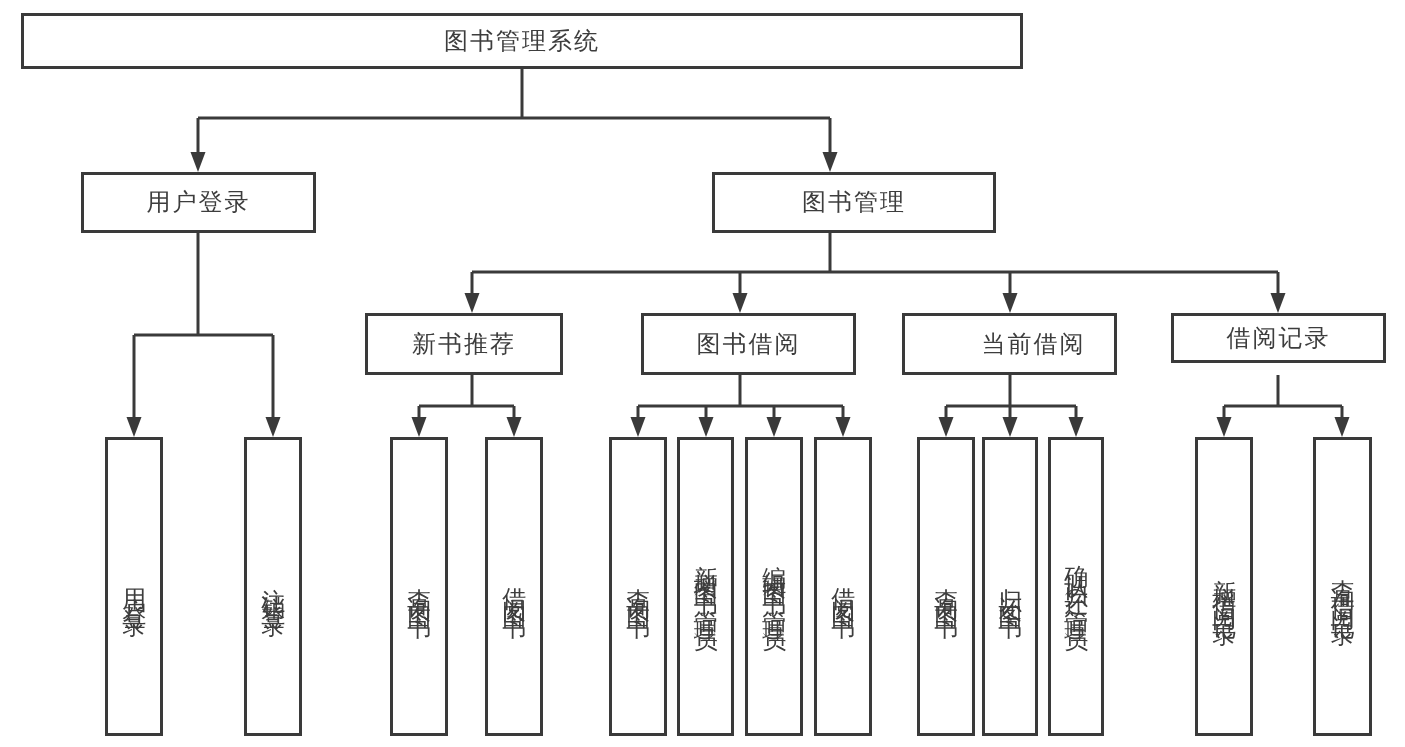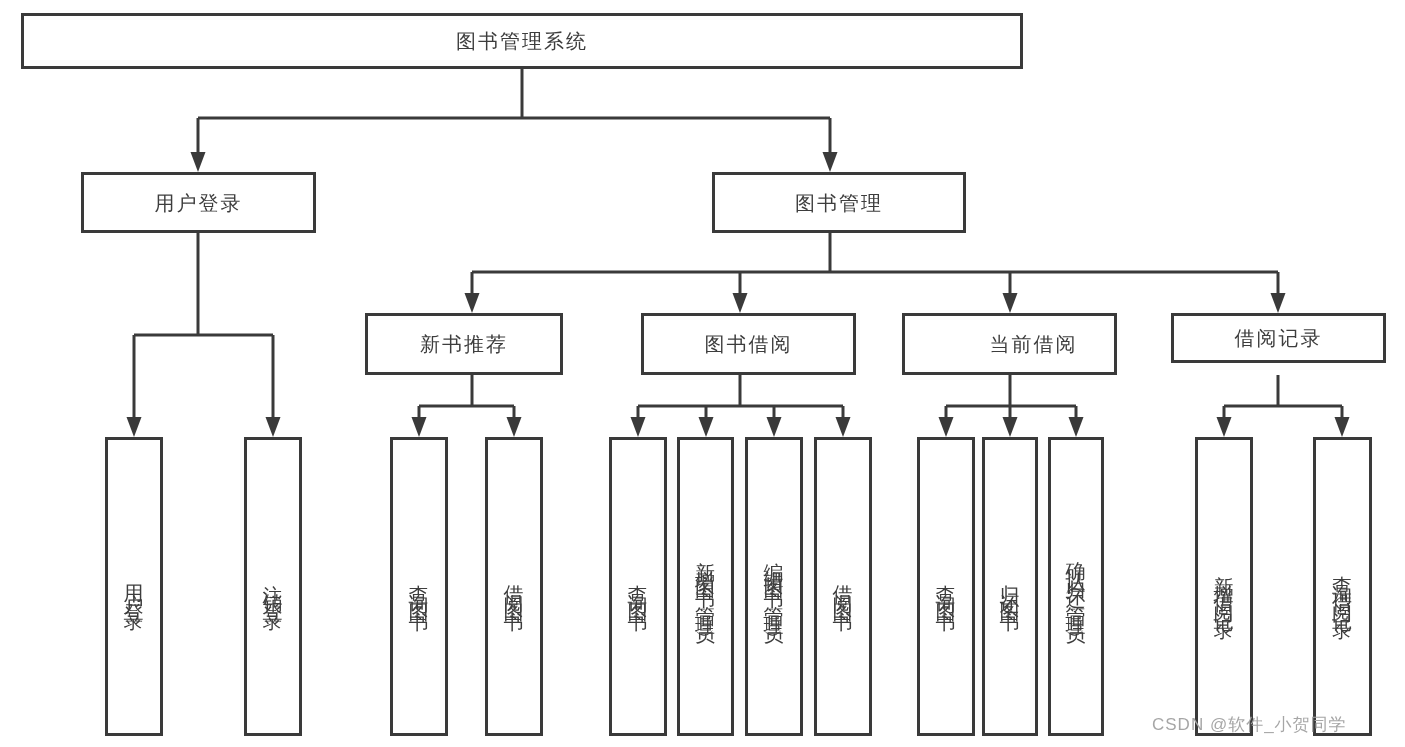--- a/index.html
+++ b/index.html
@@ -23,21 +23,21 @@
   }
   .node{
     position:absolute;
     box-sizing:border-box;
     border:3px solid var(--line,#3a3a3a);
     background:#ffffff;
     display:flex;
     align-items:center;
     justify-content:center;
     color:var(--text,#3d3d3d);
-    font-size:20px;
+    font-size:24px;
     z-index:2;
   }
   .node .label{
     letter-spacing:2px;
     line-height:1.2;
     white-space:nowrap;
   }
   .node.vertical .label{
     writing-mode:vertical-rl;
     letter-spacing:9px;
@@ -113,21 +113,21 @@
       <line x1="1342" y1="406" x2="1342" y2="421" stroke="#3a3a3a" stroke-width="3"></line>
       <polygon points="1334.5,417 1349.5,417 1342,437" fill="#3a3a3a"></polygon>
     </svg>
   <div id="nodes">
       <div class="node" style="left: 21px; top: 13px; width: 1002px; height: 56px;">
         <span class="label">图书管理系统</span>
       </div>
       <div class="node" style="left: 81px; top: 172px; width: 235px; height: 61px;">
         <span class="label">用户登录</span>
       </div>
-      <div class="node" style="left: 712px; top: 172px; width: 254px; height: 61px;">
+      <div class="node" style="left: 712px; top: 172px; width: 284px; height: 61px;">
         <span class="label">图书管理</span>
       </div>
       <div class="node" style="left: 365px; top: 313px; width: 198px; height: 62px;">
         <span class="label">新书推荐</span>
       </div>
       <div class="node" style="left: 633px; top: 313px; width: 215px; height: 62px; margin-left: 8px;">
         <span class="label">图书借阅</span>
       </div>
       <div class="node" style="left: 902px; top: 313px; width: 215px; height: 62px; padding-left: 48px;">
         <span class="label">当前借阅</span>
@@ -168,14 +168,13 @@
       <div class="node vertical" style="left: 1048px; top: 437px; width: 56px; height: 299px;">
         <span class="label">确认归还（管理员）</span>
       </div>
       <div class="node vertical" style="left: 1195px; top: 437px; width: 58px; height: 299px;">
         <span class="label">新增借阅记录</span>
       </div>
       <div class="node vertical" style="left: 1313px; top: 437px; width: 59px; height: 299px;">
         <span class="label">查询借阅记录</span>
       </div>
     </div>
-  <div class="watermark">CSDN @软件_小贺同学</div>
 </div>
 
 </body></html>

